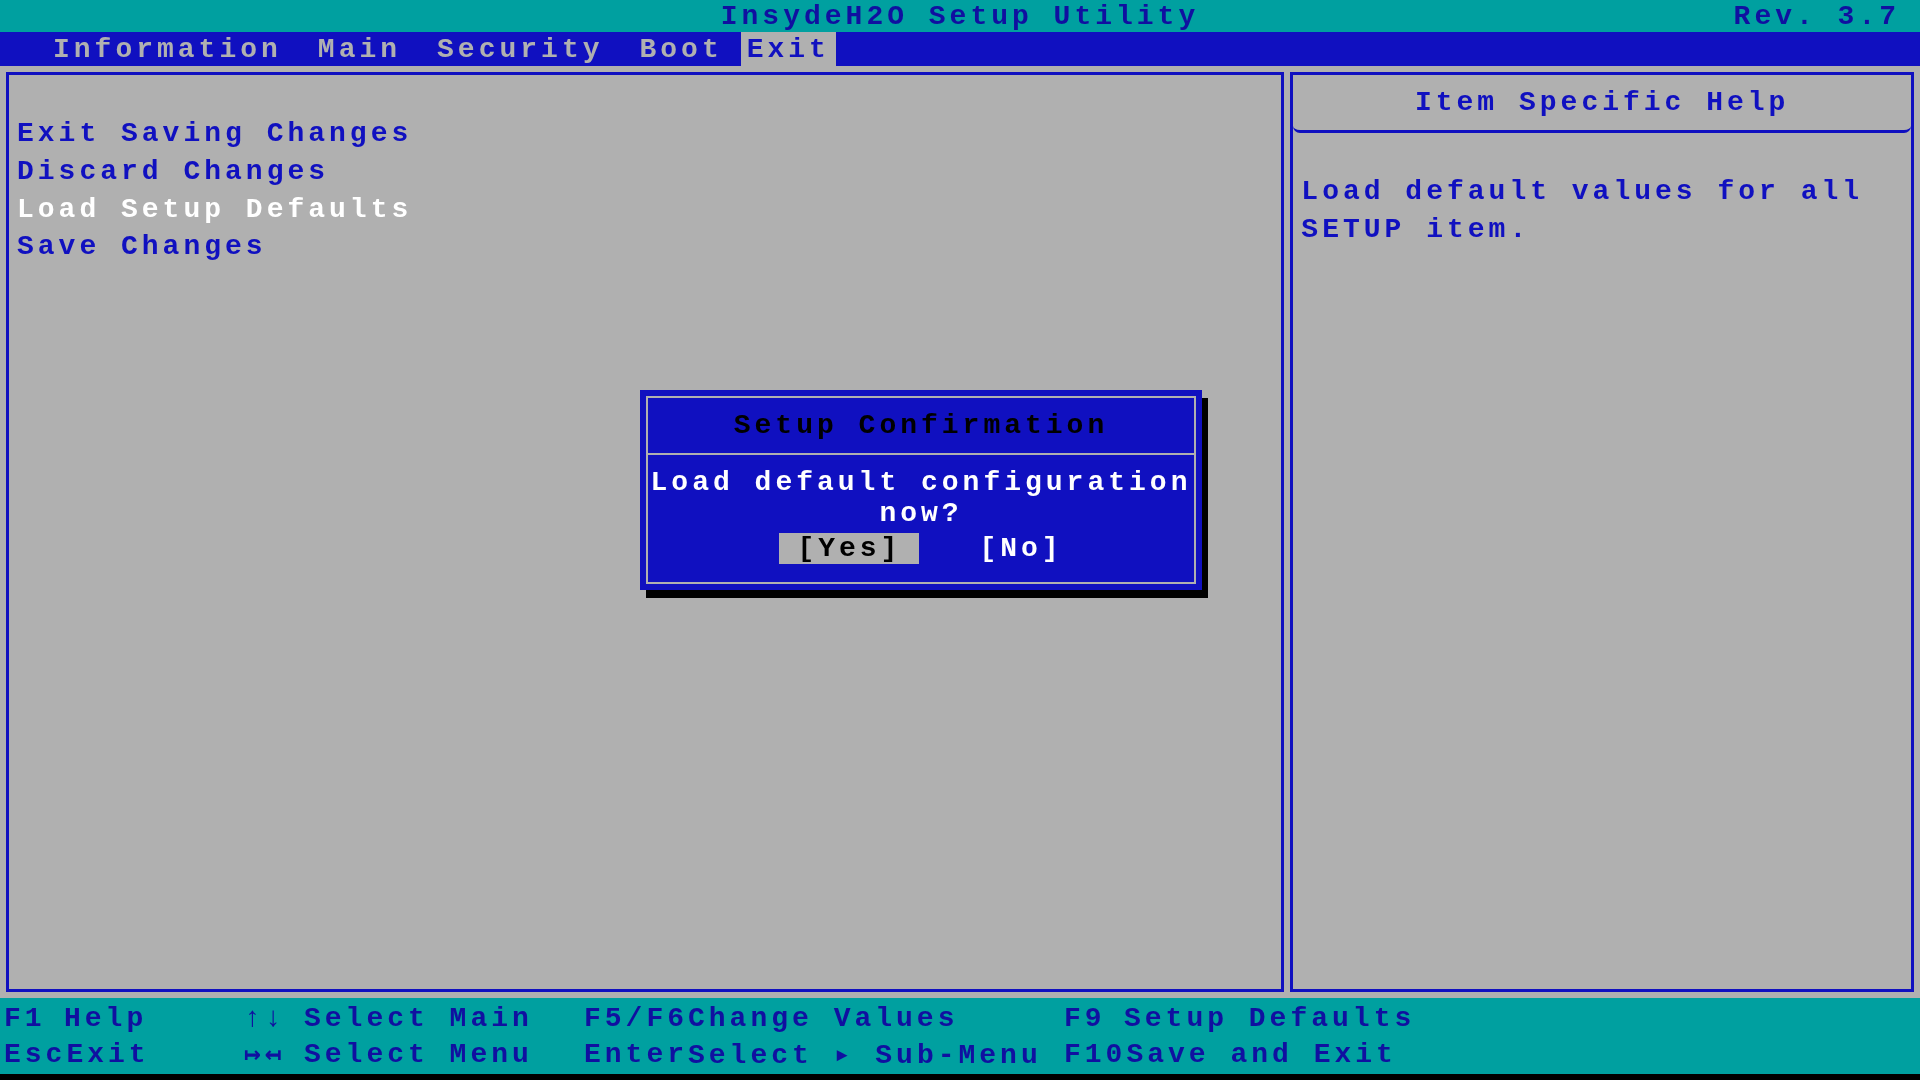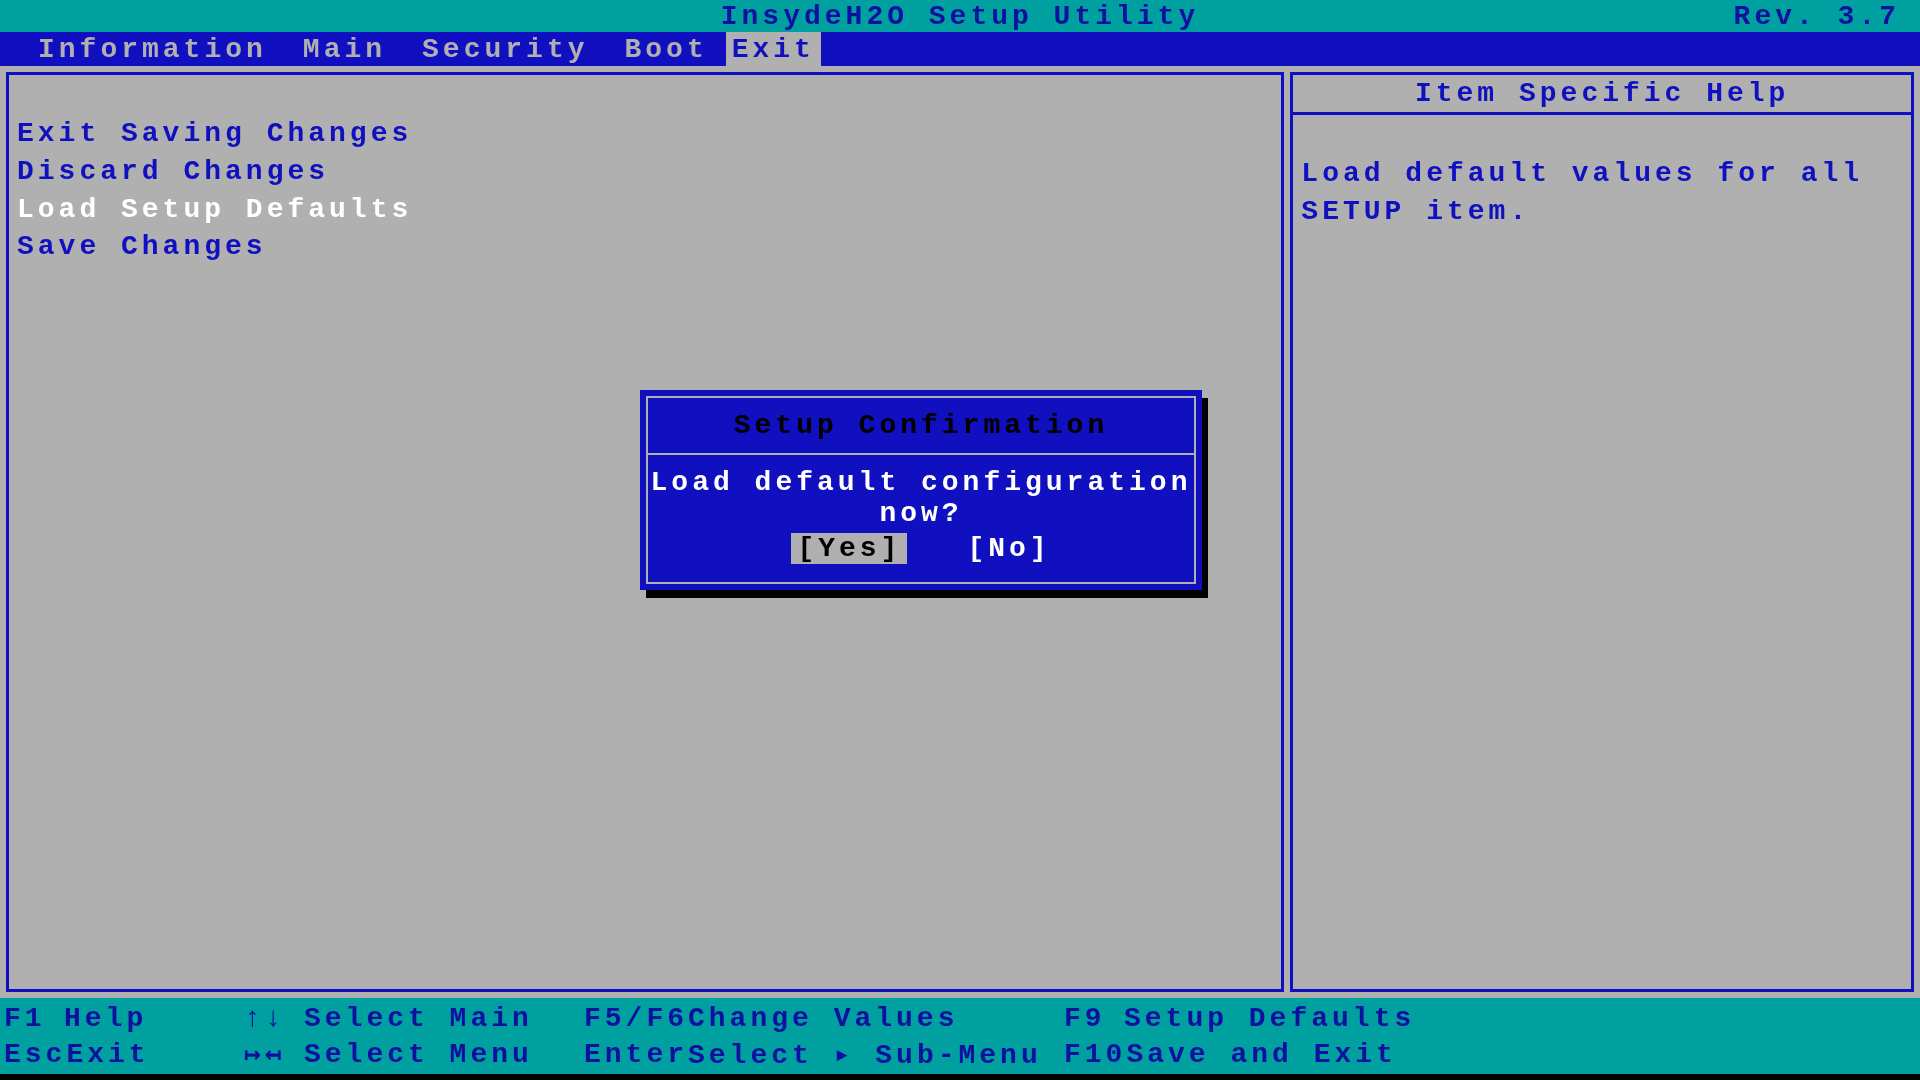--- a/index.html
+++ b/index.html
@@ -27,21 +27,21 @@
     position: absolute;
     left: 50%;
     transform: translateX(-50%);
   }
   .header-version { margin-left: auto; }
   .tabs {
     background: #1010c0;
     height: 34px;
     display: flex;
     align-items: center;
-    padding-left: 20px;
+    padding-left: 35px;
     color: #b0b0b0;
   }
   .tab { padding: 0 18px; cursor: pointer; }
   .tab.selected { background: #b0b0b0; color: #1010c0; padding: 2px 6px; }
   .main-area {
     background: #b0b0b0;
     display: flex;
     height: calc(100% - 38px - 34px - 76px);
     padding: 6px;
     gap: 6px;
@@ -55,22 +55,23 @@
   }
   .right-panel {
     flex: 1;
     border: 3px solid #1010c0;
     display: flex;
     flex-direction: column;
   }
   .help-header {
     text-align: center;
     color: #1010c0;
-    padding: 3px 0;
+    padding: 12px 0;
     border-bottom: 3px solid #1010c0;
+    border-radius: 7px;
   }
   .help-body {
     color: #1010c0;
     padding: 40px 8px 8px 8px;
     line-height: 1.35;
   }
   .menu-item { color: #1010c0; line-height: 1.35; cursor: pointer; }
   .menu-item.selected { color: #fff; }
   .footer {
     background: #00a0a0;
@@ -107,21 +108,21 @@
     color: #fff;
     padding: 12px 0 18px 0;
   }
   .dialog-buttons {
     display: flex;
     justify-content: center;
     gap: 60px;
     margin-top: 4px;
   }
   .dlg-btn { color: #fff; cursor: pointer; }
-  .dlg-btn.selected { background: #b0b0b0; color: #000; padding: 0 6px; }
+  .dlg-btn.selected { background: #b0b0b0; color: #000; padding: 0 18px; }
   .arrow { display:inline-block; }
 </style>
 </head>
 <body>
 
 <div class="header">
   <span class="header-title">InsydeH2O Setup Utility</span>
   <span class="header-version">Rev. 3.7</span>
 </div>
 

